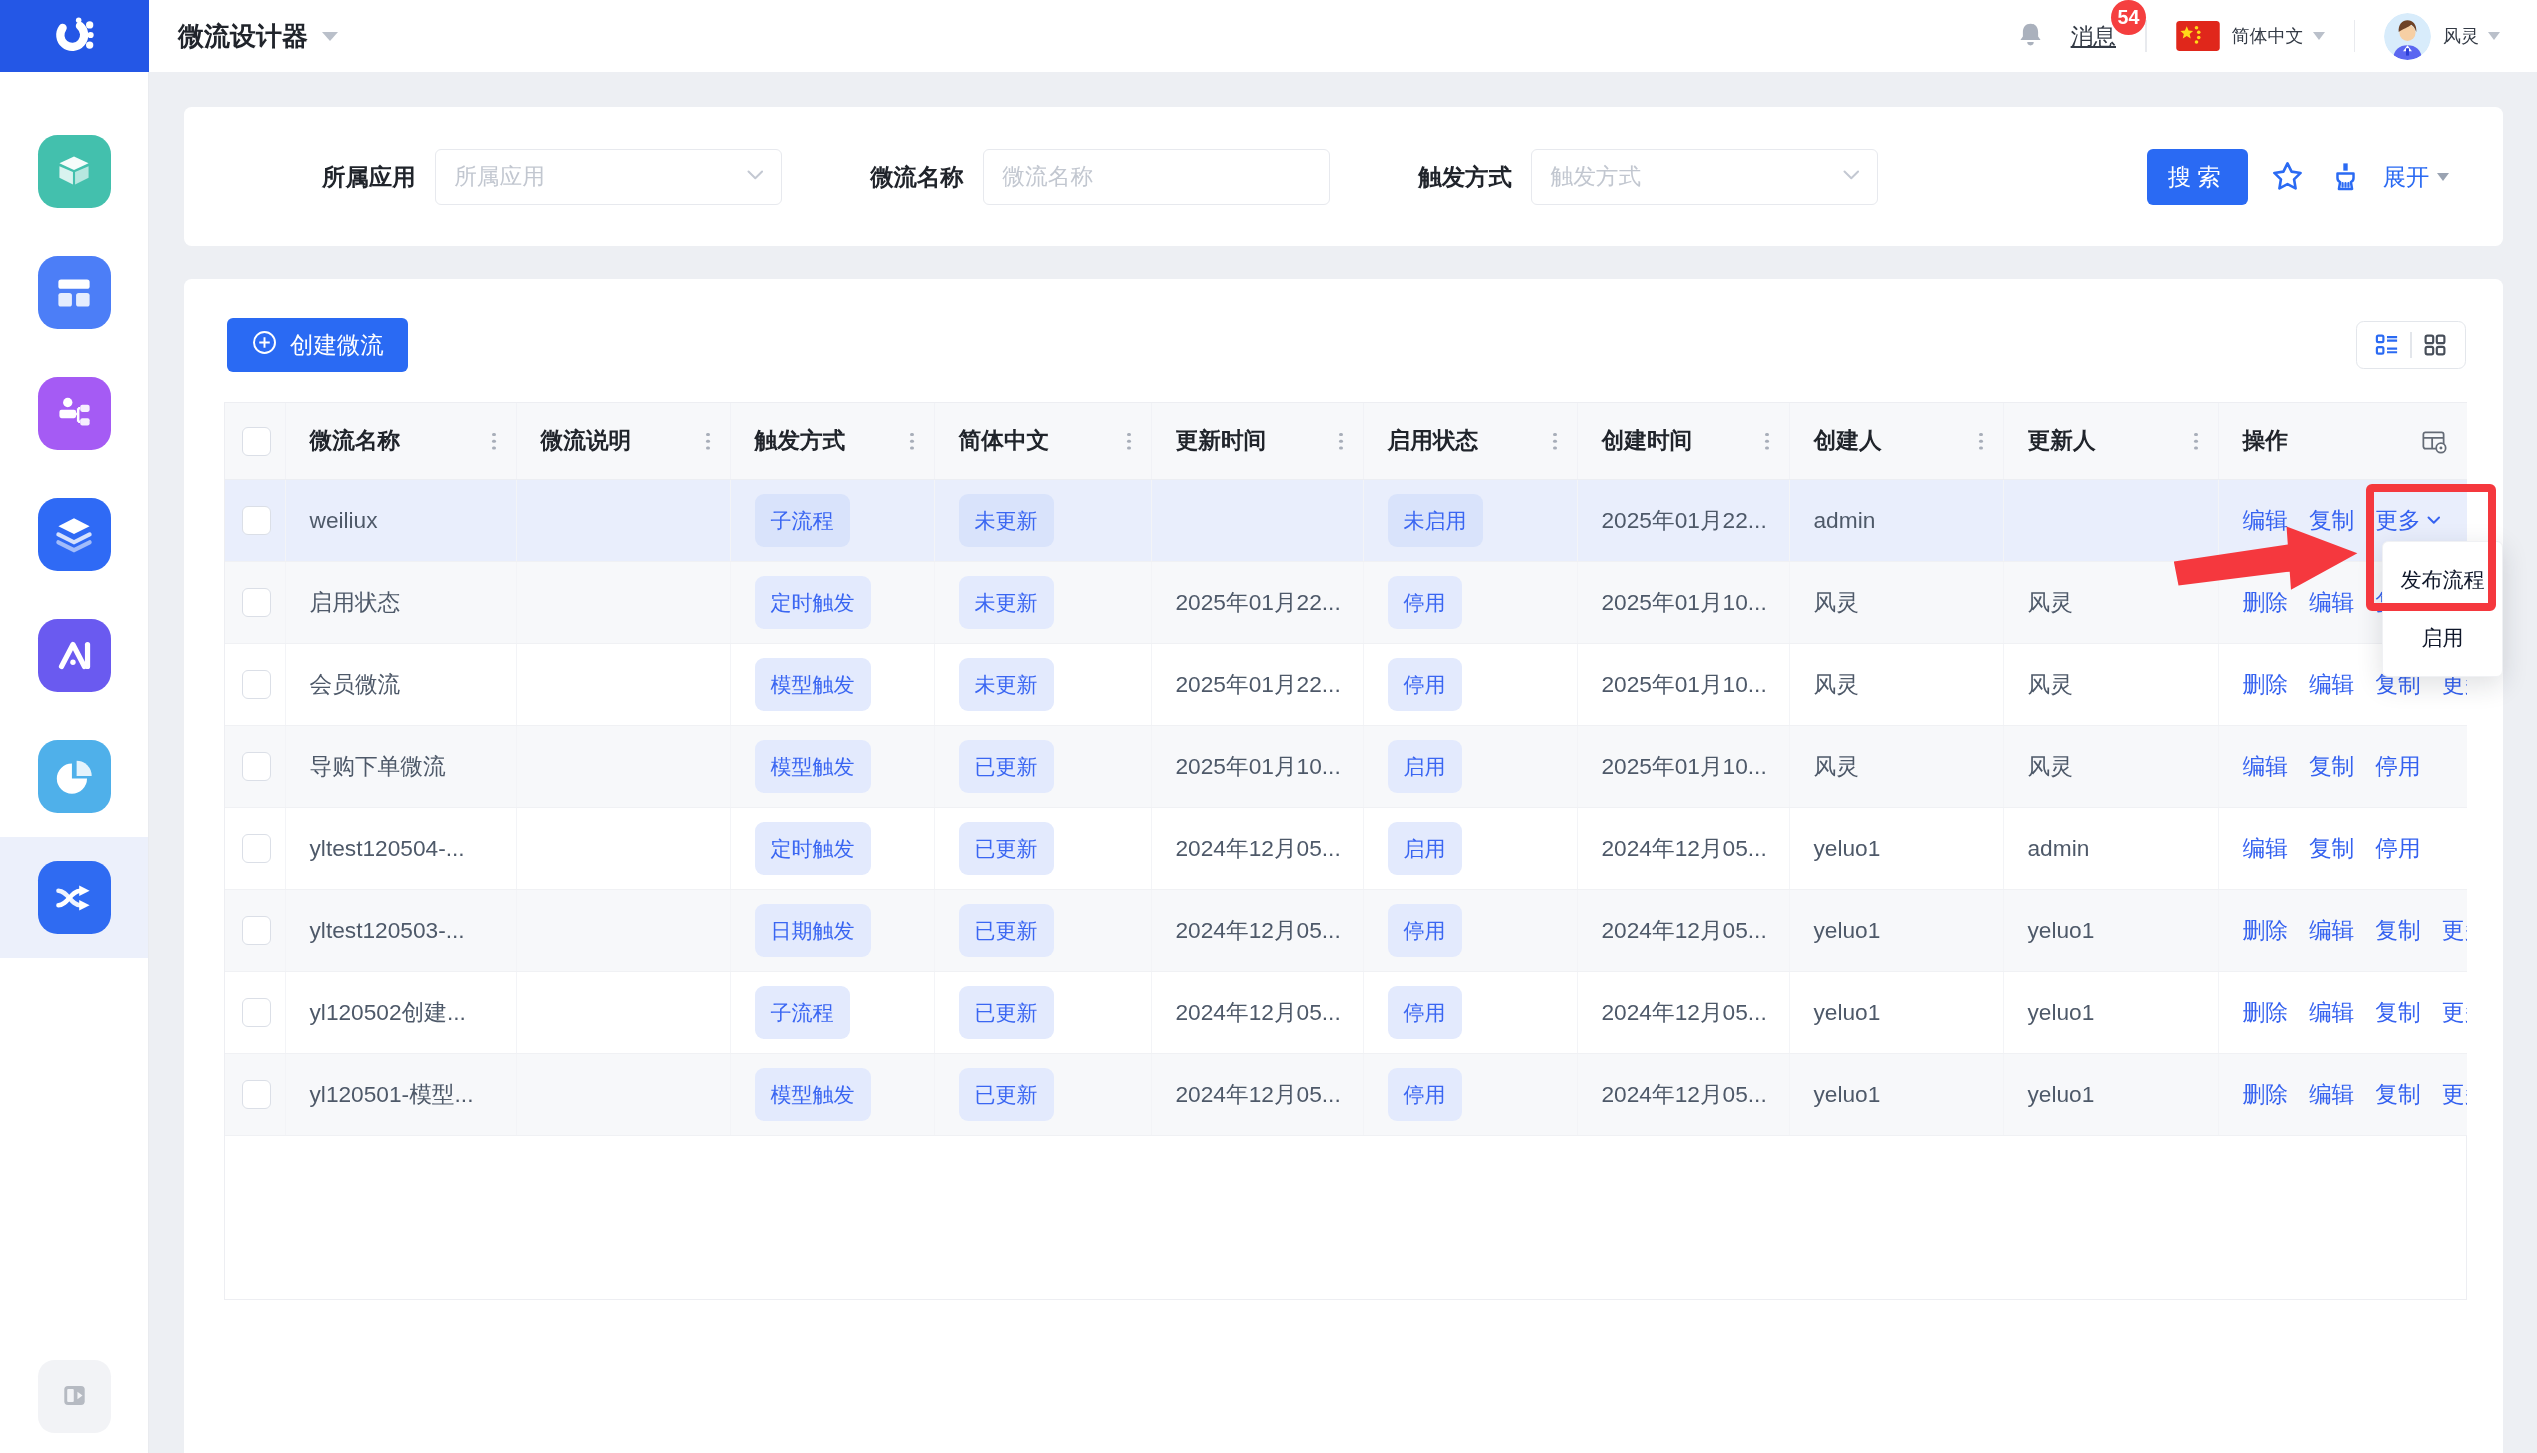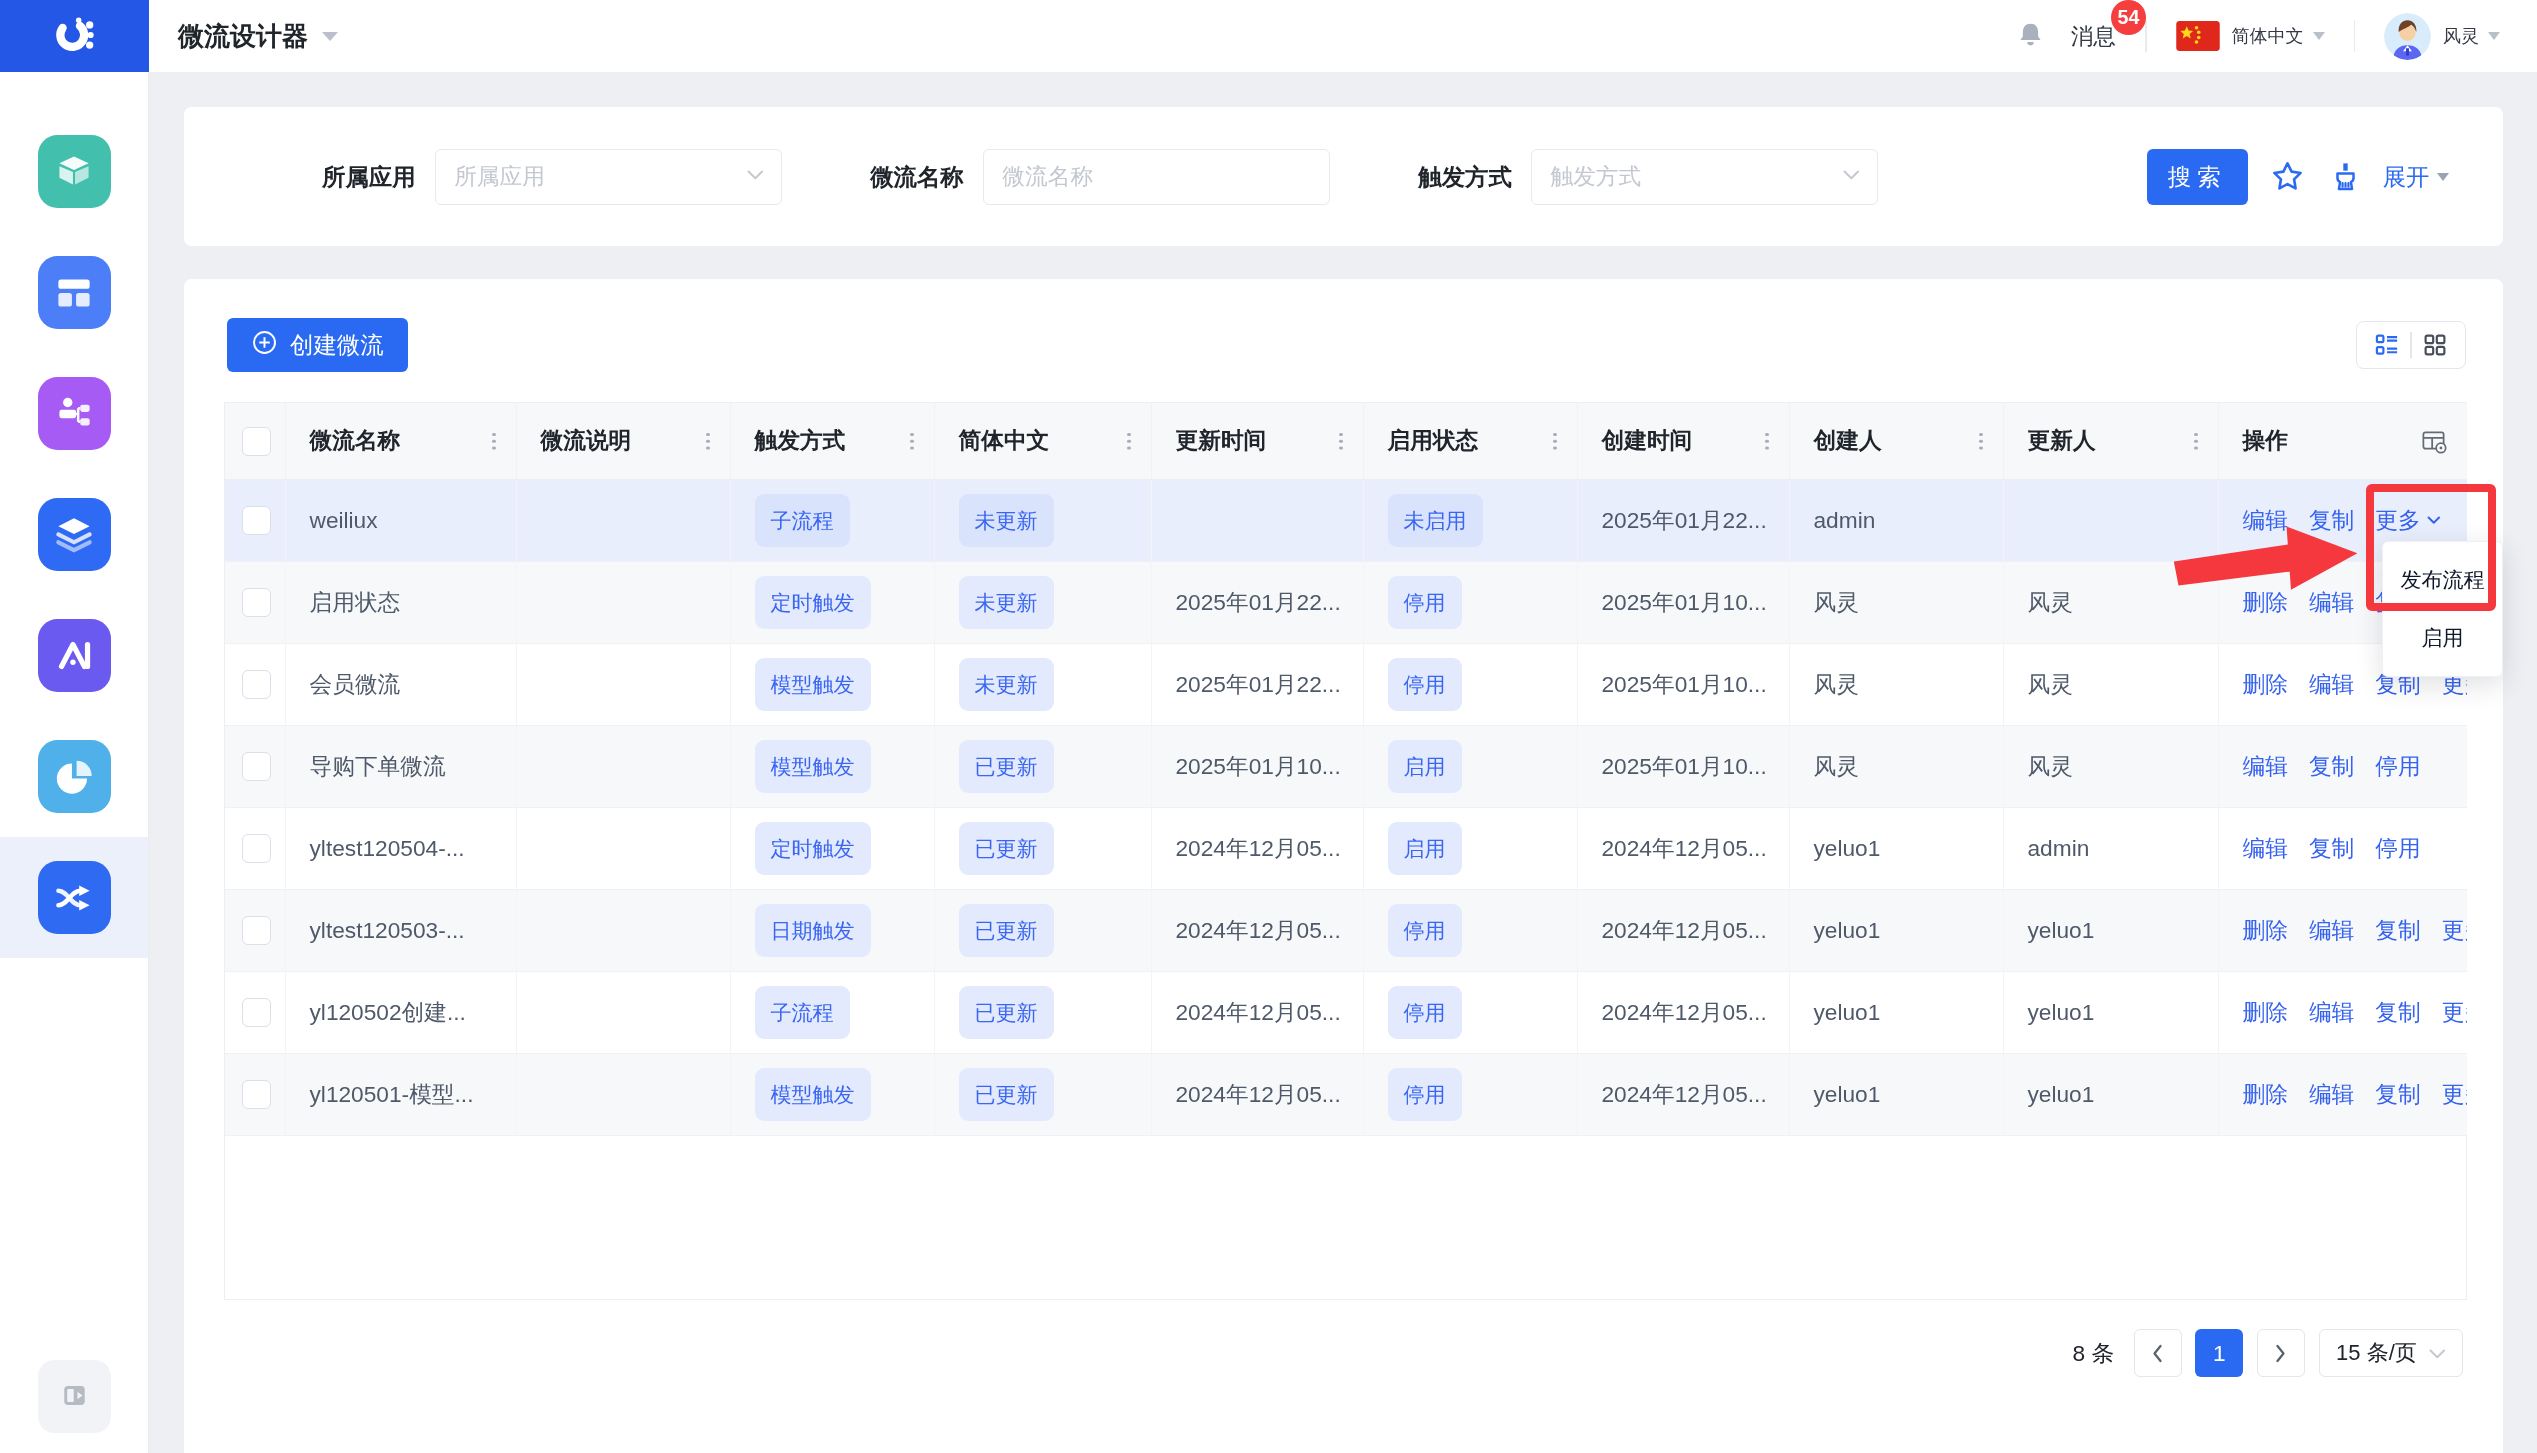--- a/index.html
+++ b/index.html
@@ -7,21 +7,21 @@
   *{box-sizing:border-box;}
 
   
   .topbar{position:absolute;top:0;left:0;width:2538px;height:72px;background:#fff;display:flex;align-items:center;z-index:10;}
   .logo{width:149px;height:72px;background:#2457e6;display:flex;align-items:center;justify-content:center;cursor:pointer;flex:none;}
   .title{margin-left:29px;font-size:26px;font-weight:700;color:#20242b;}
   .tri{width:0;height:0;border-left:8.3px solid transparent;border-right:8.3px solid transparent;border-top:9.8px solid #bac0ca;margin-left:13.6px;display:inline-block;}
   .tri.small{border-left-width:6.8px;border-right-width:6.8px;border-top-width:8.3px;margin-left:9px;}
   .top-right{margin-left:auto;display:flex;align-items:center;padding-right:38px;}
   .msg{display:flex;align-items:center;position:relative;cursor:pointer;}
-  .msg-label{font-size:22.7px;color:#333a45;margin-left:26px;}
+  .msg-label{font-size:22.7px;color:#333a45;margin-left:26px;text-decoration:underline;}
   .badge{position:absolute;top:-19.6px;right:-30px;min-width:35px;height:35px;border-radius:17.4px;background:#f53f3f;color:#fff;font-size:19.6px;font-weight:700;display:flex;align-items:center;justify-content:center;padding:0 6px;}
   .vsep{width:1.5px;height:32px;background:#e8eaee;margin:0 29px;}
   .lang,.user{display:flex;align-items:center;cursor:pointer;}
   .flag{width:44px;height:30px;border-radius:3px;overflow:hidden;display:flex;}
   .lang-label,.user-label{font-size:18px;color:#333a45;margin-left:12px;}
   .avatar{width:47px;height:47px;border-radius:50%;overflow:hidden;display:flex;}
 
   
   .sidebar{position:absolute;top:72px;left:0;width:149px;bottom:0;background:#fff;border-right:0.8px solid #e9ebef;z-index:5;padding-top:39px;}
   .side-item{height:121px;display:flex;align-items:center;justify-content:center;cursor:pointer;}
@@ -528,40 +528,20 @@
                   <span>复制</span>
                 </span><span class="op">
                   <span>更多</span>
                 </span></td>
             </tr>
           </tbody>
       </table>
       <div class="filler"></div>
     </div>
 
-    <div class="pager">
-      <span class="total">8 条</span>
-      <span class="pg-btn">
-          <svg width="15" height="21" viewBox="0 0 20 28">
-            <path d="M14 4L6 14l8 10" stroke="#59616d" stroke-width="3" fill="none" stroke-linecap="round" stroke-linejoin="round"></path>
-          </svg>
-        </span>
-      <span class="pg-cur">1</span>
-      <span class="pg-btn">
-          <svg width="15" height="21" viewBox="0 0 20 28">
-            <path d="M6 4l8 10-8 10" stroke="#59616d" stroke-width="3" fill="none" stroke-linecap="round" stroke-linejoin="round"></path>
-          </svg>
-        </span>
-      <span class="pg-size">
-        <span>15 条/页</span>
-        <span><svg width="16.6" height="10.6" viewBox="0 0 22 14">
-              <path d="M2 2l9 9 9-9" stroke="#c3c8d2" stroke-width="2.6" fill="none" stroke-linecap="round" stroke-linejoin="round"></path>
-            </svg></span>
-      </span>
-    </div>
   </div>
 </div>
 
 <div class="ctx-menu">
     <div class="ctx-item">发布流程</div>
     <div class="ctx-item">启用</div>
   </div>
 <div class="red-box"></div>
 <svg class="red-arrow" width="189" height="76" viewBox="0 0 250 100">
   <polygon points="0,42 152,30 152,6 243,48 152,90 152,66 4,74" fill="#f5383e" transform="rotate(-4 125 50)"></polygon>

